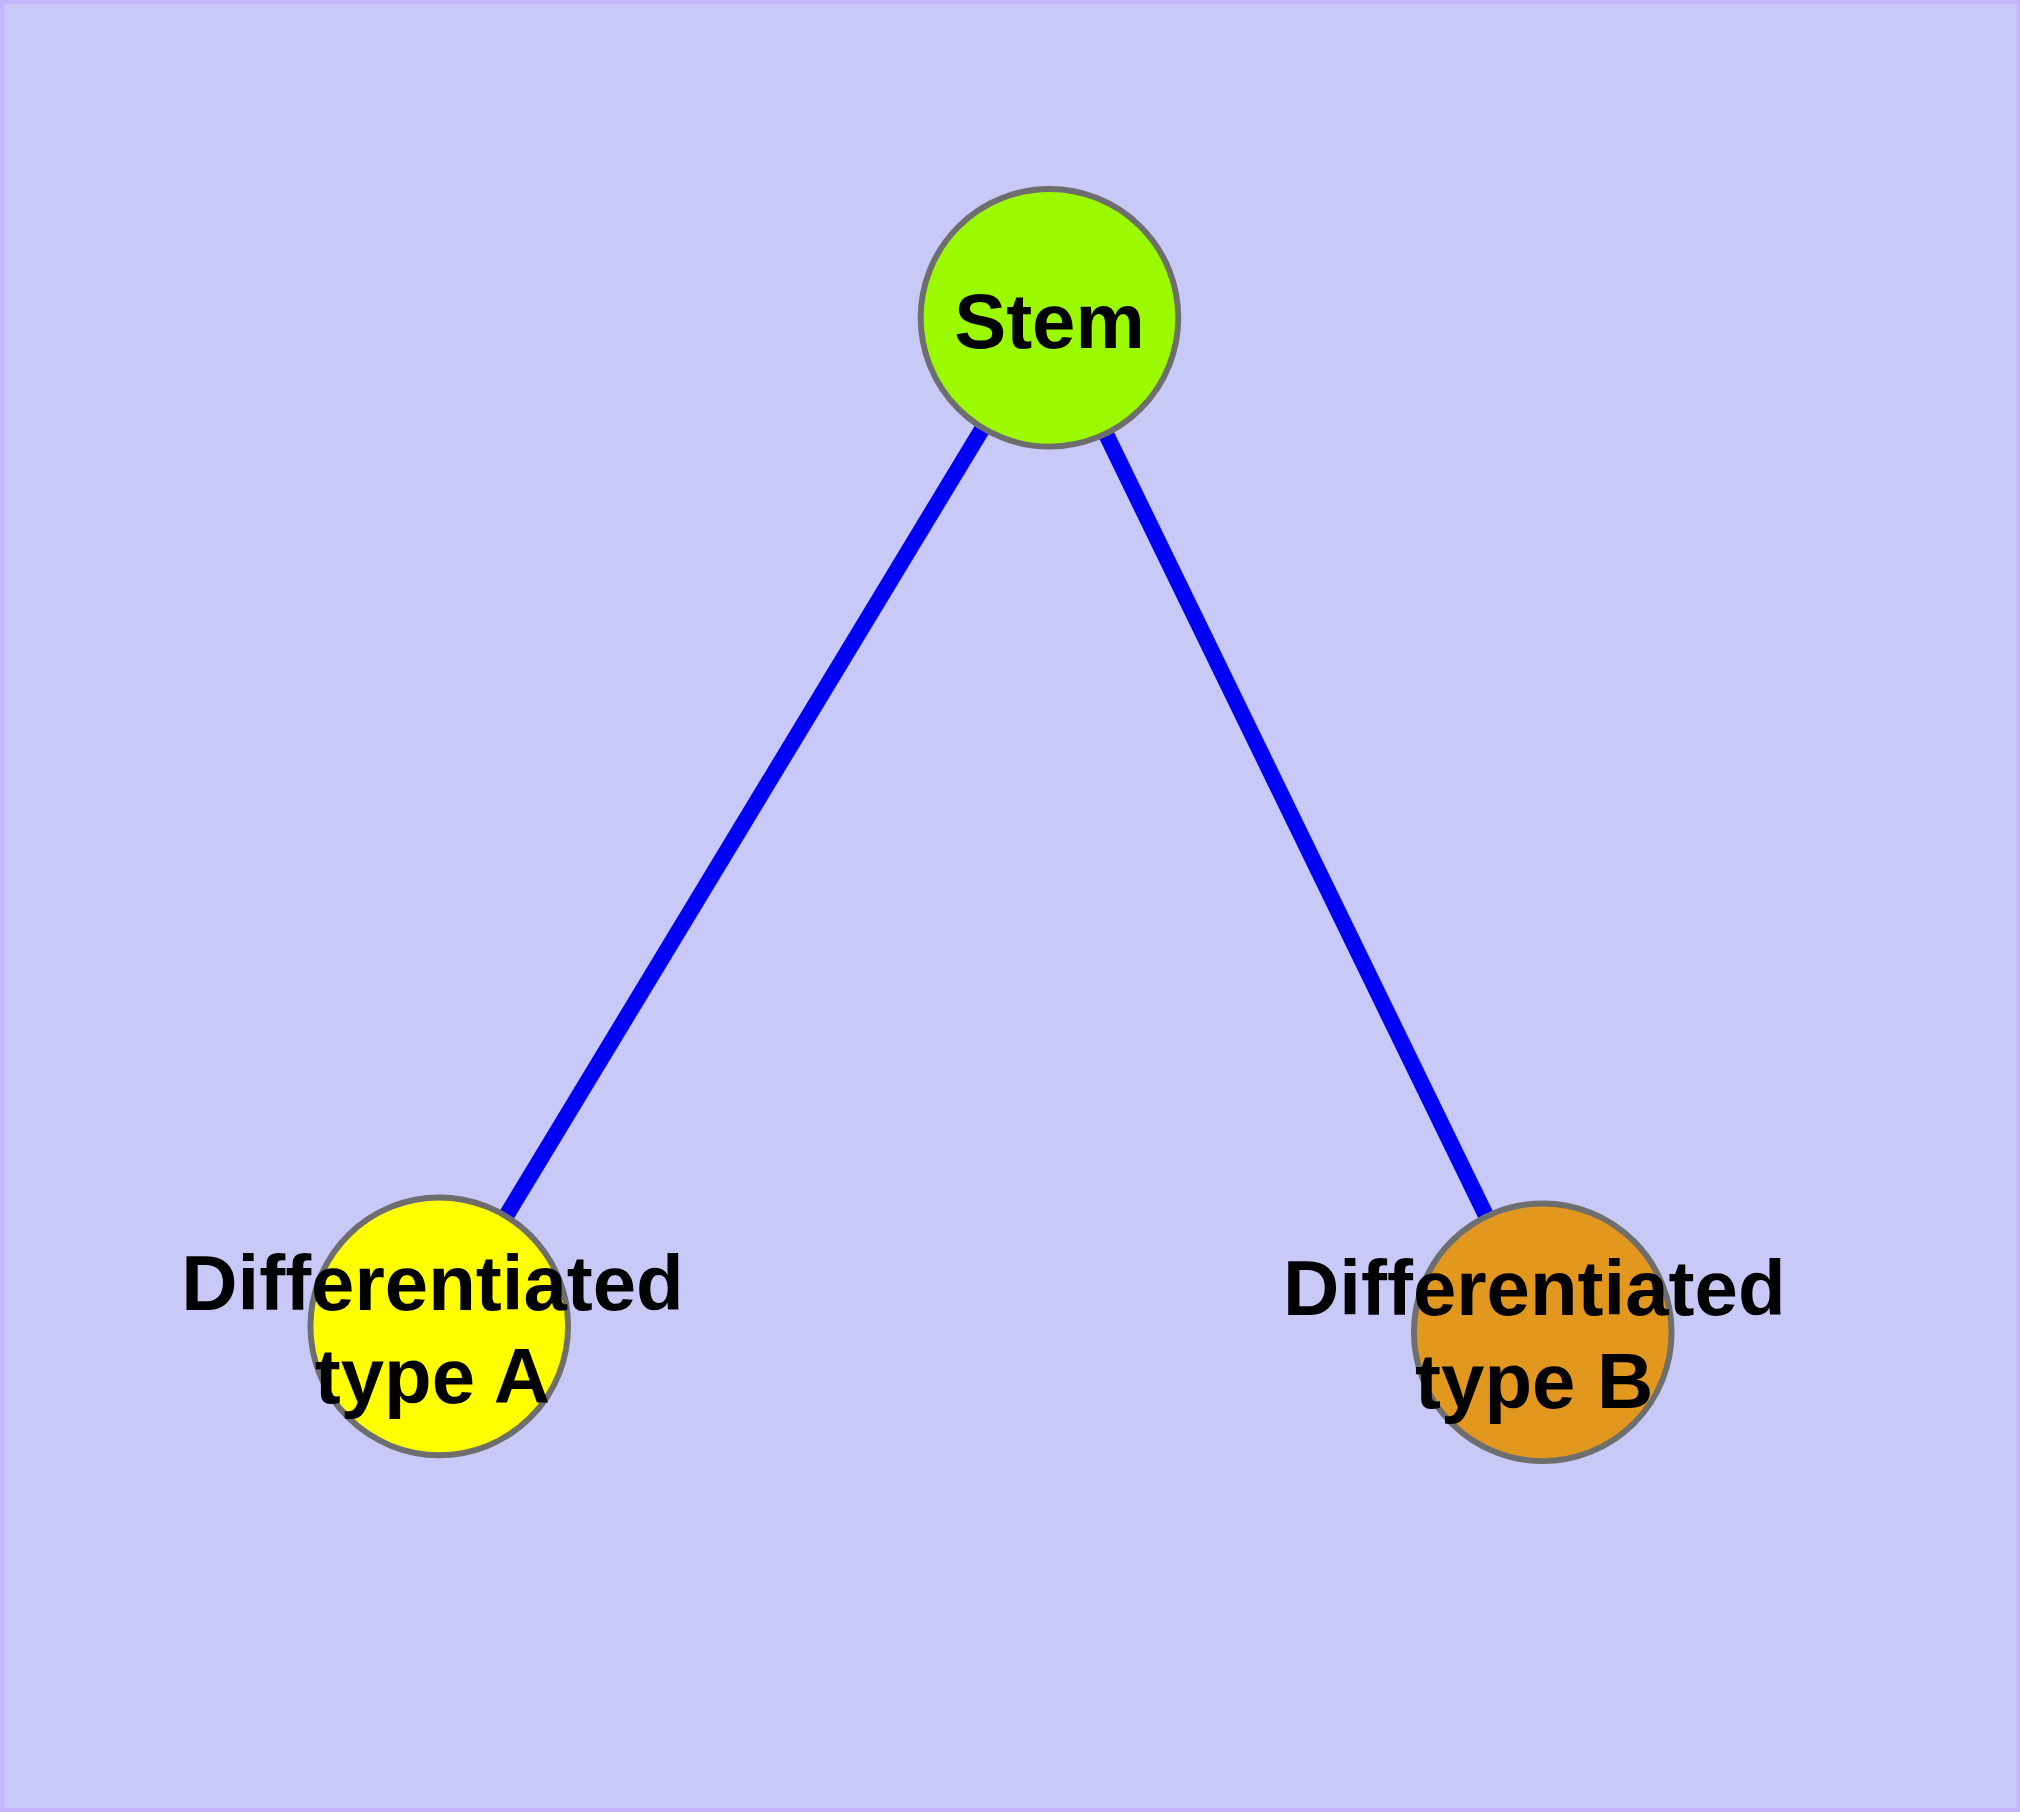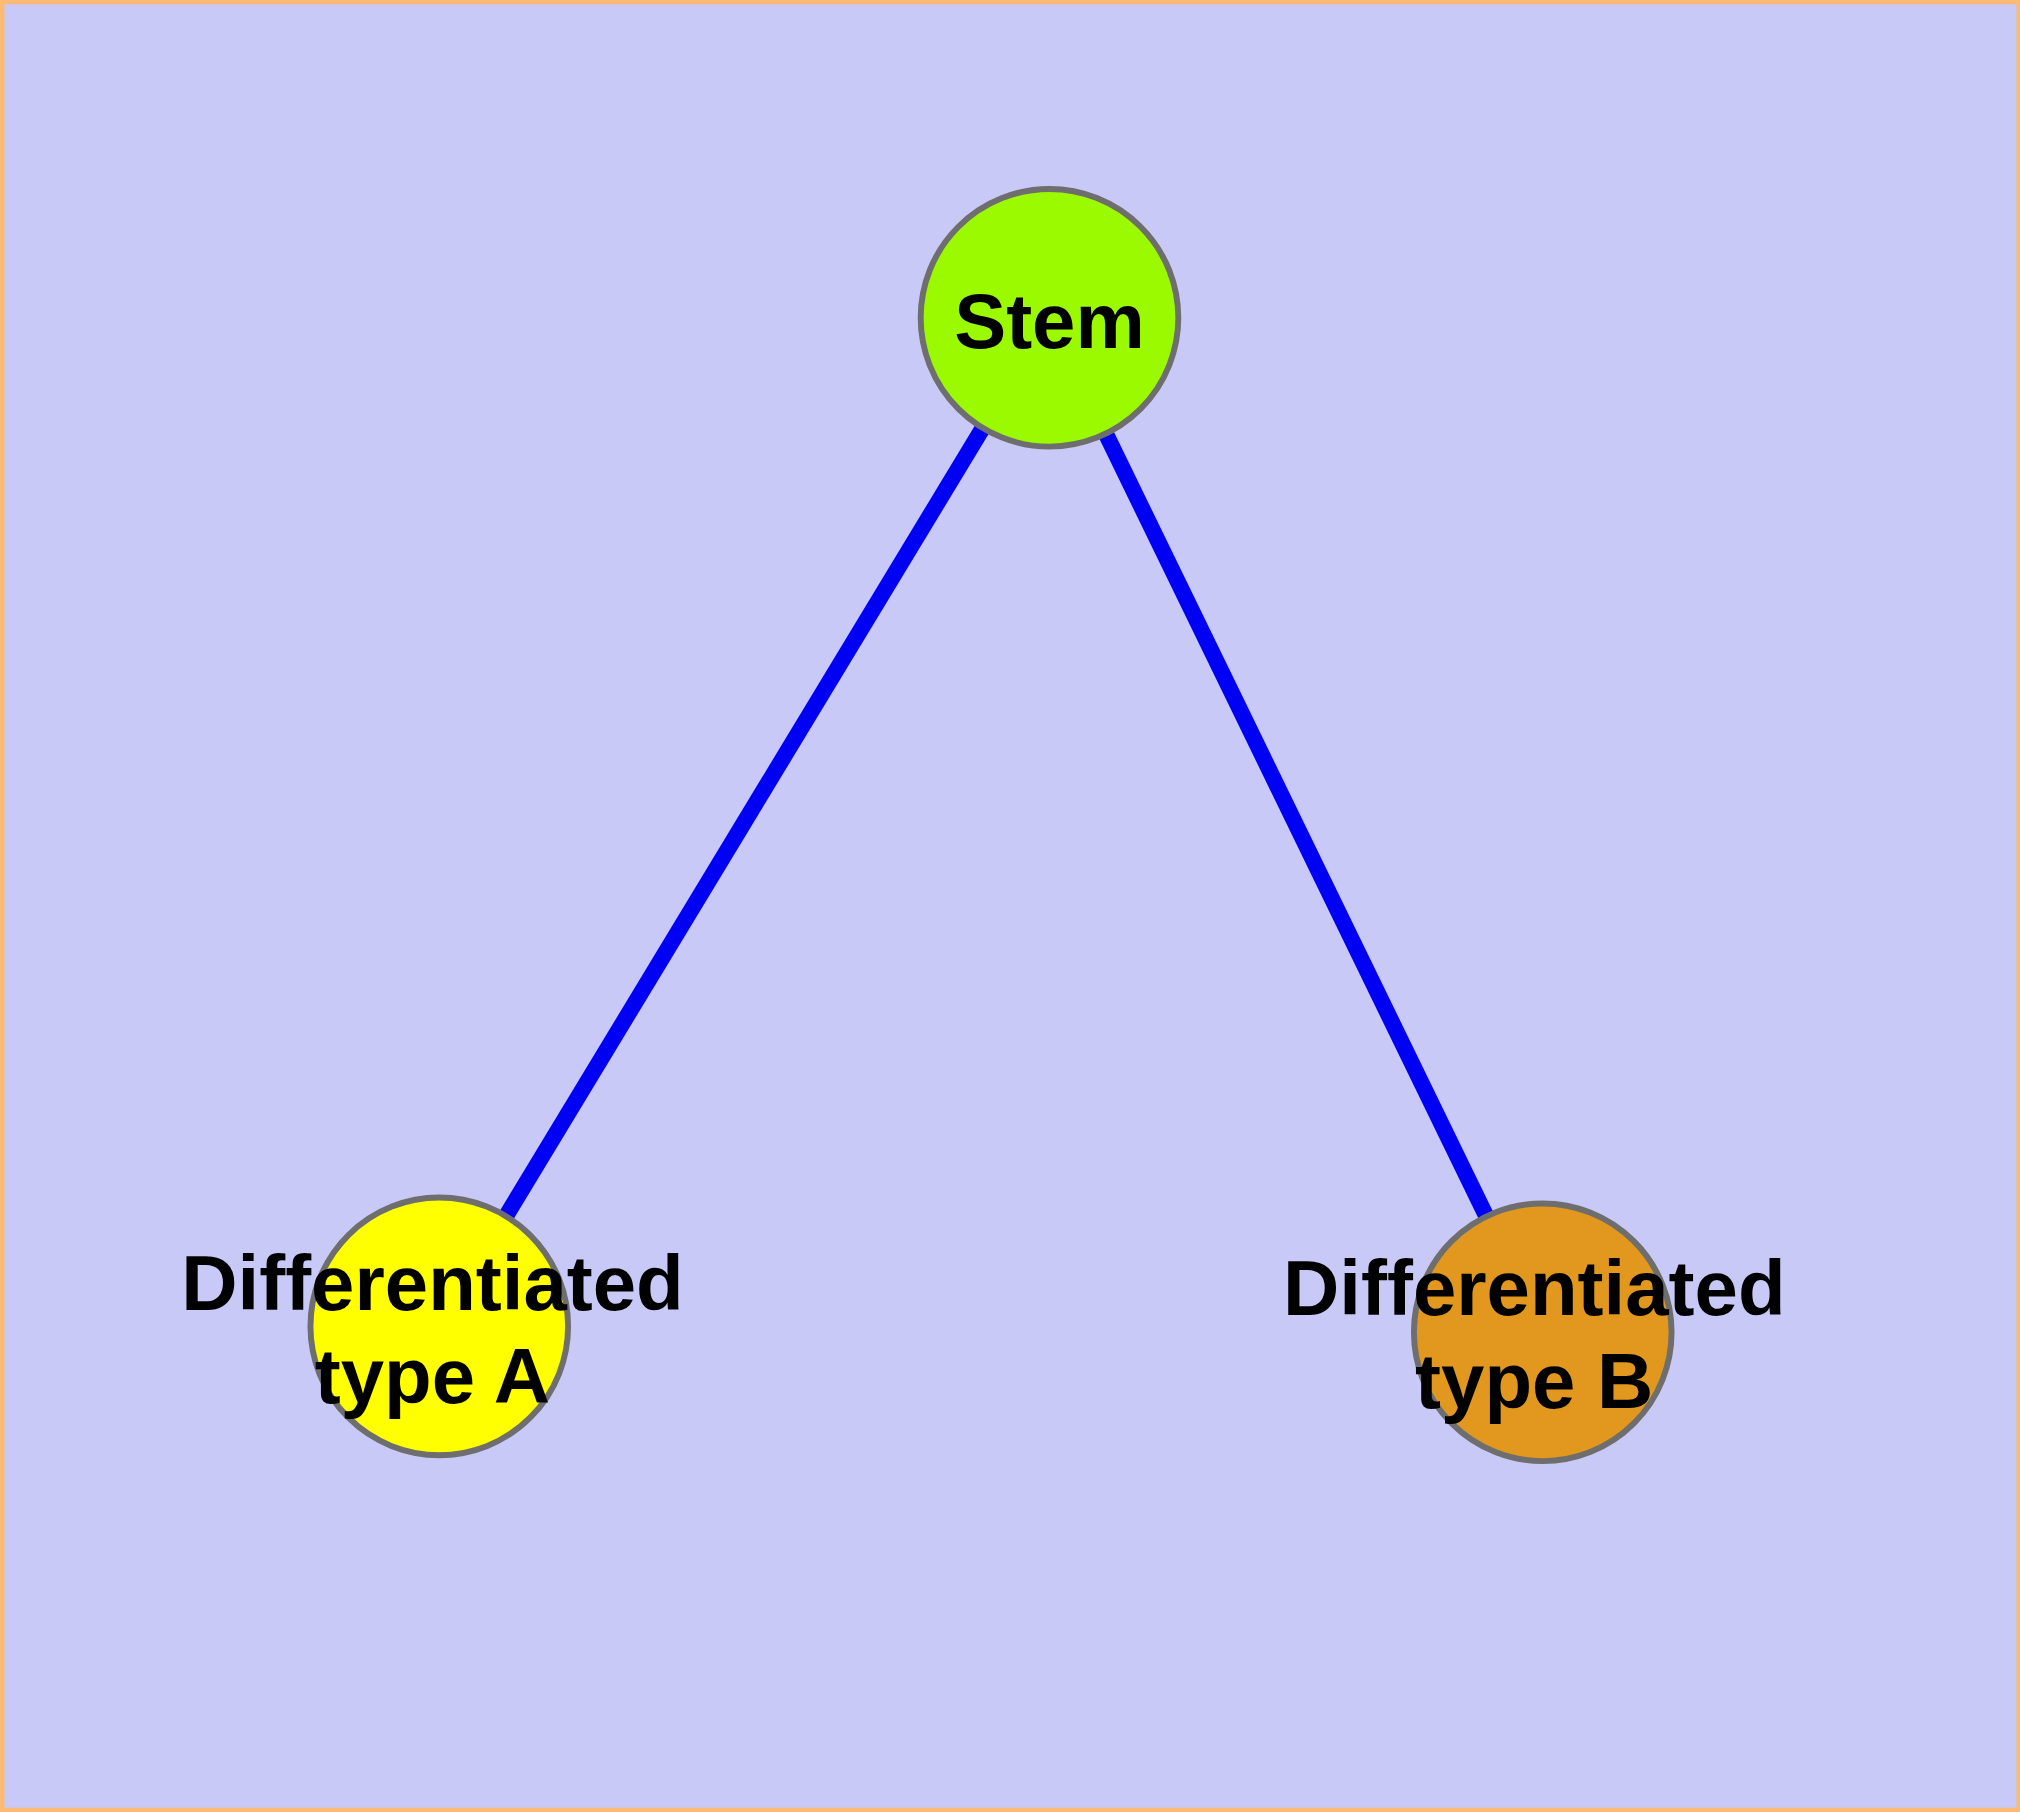--- a/index.html
+++ b/index.html
@@ -5,21 +5,21 @@
   html, body {
     margin: 0;
     padding: 0;
     background: #ffffff;
     font-family: "Liberation Sans", sans-serif;
   }
   .stage {
     position: relative;
     width: 2021px;
     height: 1812px;
-    background: #fdba74;
+    background: #c4b5fd;
     overflow: hidden;
   }
   .stage svg {
     position: absolute;
     left: 0;
     top: 0;
     display: block;
   }
   .node-label {
     font-family: "Liberation Sans", sans-serif;

